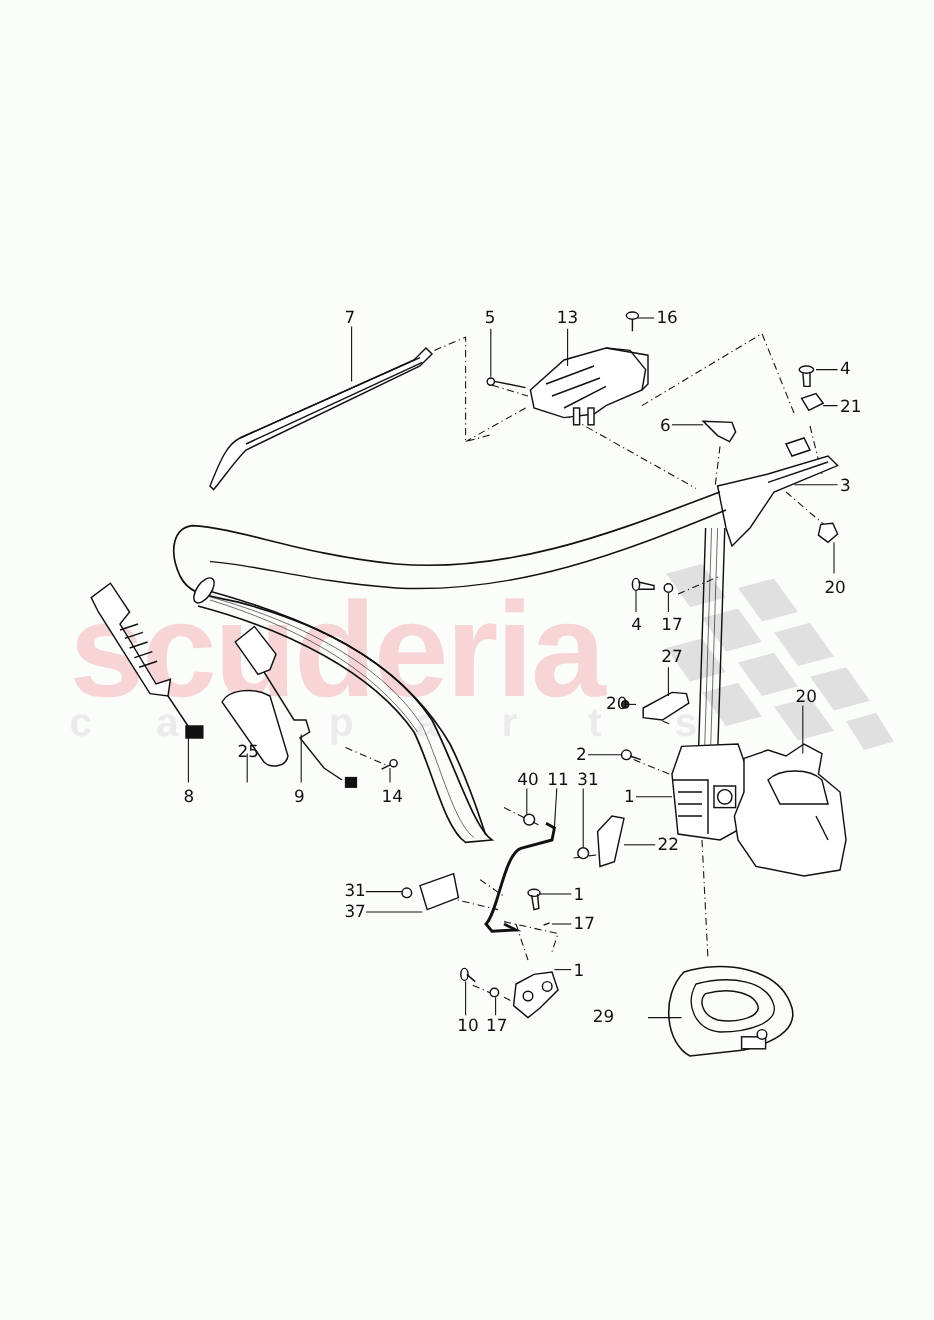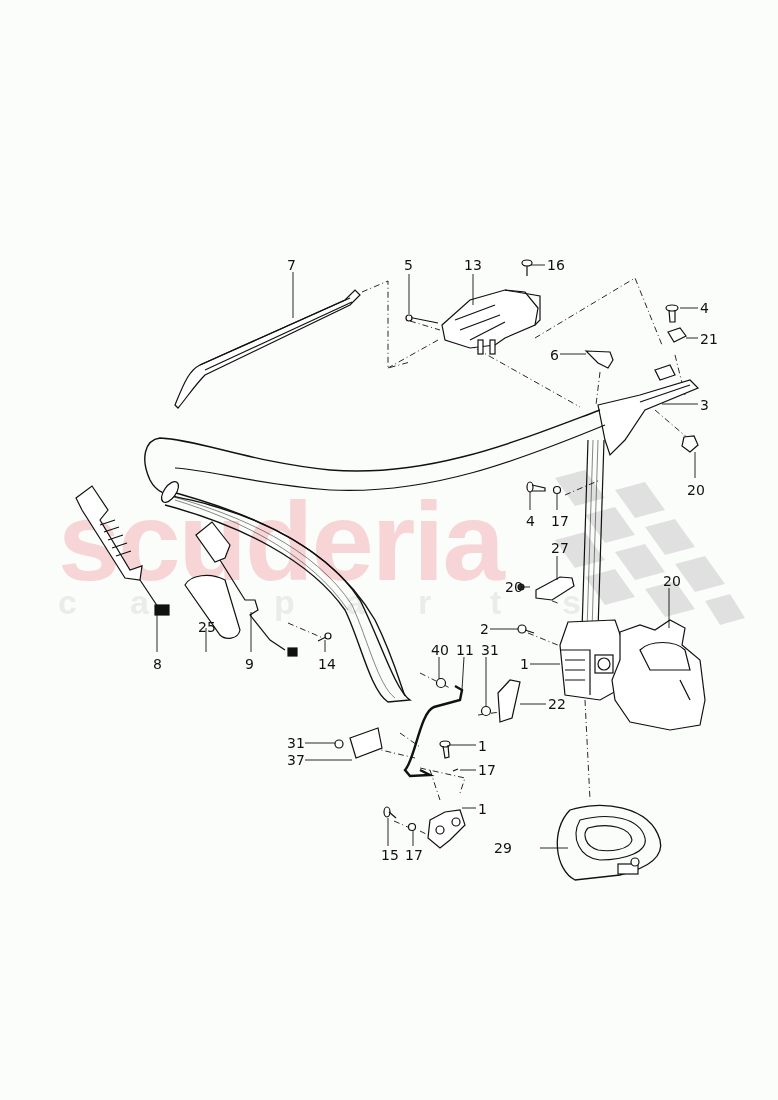--- a/index.html
+++ b/index.html
@@ -271,16 +271,16 @@
   <div class="callout" style="left:318px;top:657px">14</div>
   <div class="callout" style="left:431px;top:643px">40</div>
   <div class="callout" style="left:456px;top:643px">11</div>
   <div class="callout" style="left:481px;top:643px">31</div>
   <div class="callout" style="left:548px;top:697px">22</div>
   <div class="callout" style="left:287px;top:736px">31</div>
   <div class="callout" style="left:478px;top:739px">1</div>
   <div class="callout" style="left:287px;top:753px">37</div>
   <div class="callout" style="left:478px;top:763px">17</div>
   <div class="callout" style="left:478px;top:802px">1</div>
-  <div class="callout" style="left:381px;top:848px">15</div>
+  <div class="callout" style="left:381px;top:848px">10</div>
   <div class="callout" style="left:405px;top:848px">17</div>
   <div class="callout" style="left:494px;top:841px">29</div>
 </div>
 
 </body></html>

